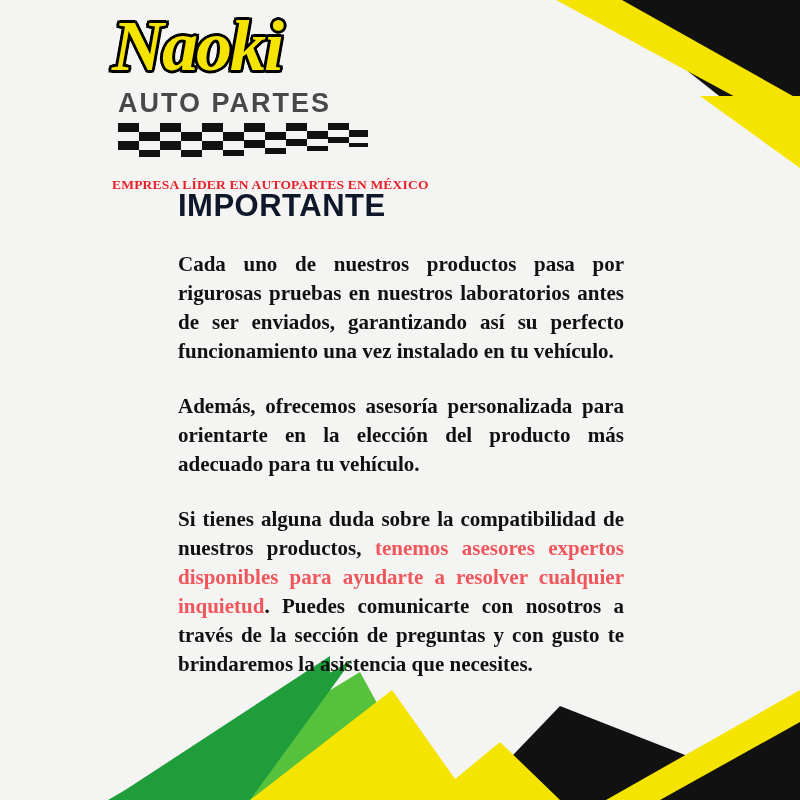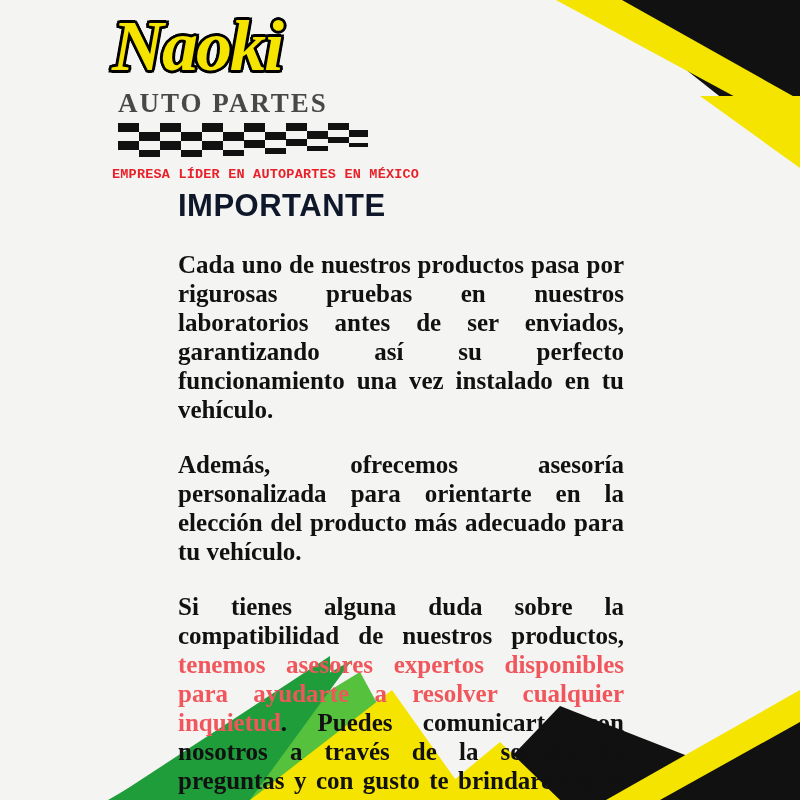--- a/index.html
+++ b/index.html
@@ -48,40 +48,40 @@
     letter-spacing: -2px;
     color: #f5e400;
     -webkit-text-stroke: 5px #000000;
     paint-order: stroke fill;
     margin: 0;
     text-shadow:
       3px 0 0 #000, -3px 0 0 #000, 0 3px 0 #000, 0 -3px 0 #000,
       2px 2px 0 #000, -2px 2px 0 #000, 2px -2px 0 #000, -2px -2px 0 #000;
   }
   .logo-sub {
-    font-family: Liberation Serif, serif;
+    font-family: Liberation Sans, sans-serif;
     font-weight: bold;
     font-size: 27px;
     letter-spacing: 2px;
     color: #2b2b2b;
     margin: 2px 0 0 6px;
     opacity: 0.85;
   }
   .checker {
     margin: 4px 0 0 6px;
     width: 250px;
     height: 34px;
   }
   .tagline {
-    font-family: Liberation Mono, monospace;
+    font-family: Liberation Serif, serif;
     font-weight: bold;
     font-size: 13.5px;
     letter-spacing: 0.2px;
     color: #e8202a;
-    margin: 6px 0 0 0;
+    margin: 16px 0 0 0;
     white-space: nowrap;
   }
 
   
   .content {
     position: absolute;
     left: 178px;
     top: 188px;
     width: 446px;
   }
@@ -89,21 +89,21 @@
     font-family: "Liberation Sans", sans-serif;
     font-weight: bold;
     font-size: 31px;
     letter-spacing: 0.5px;
     color: #0f172a;
     margin: 0 0 26px 0;
   }
   p.para {
     font-family: "Liberation Serif", serif;
     font-weight: bold;
-    font-size: 25px;
+    font-size: 21px;
     line-height: 29px;
     color: #111111;
     text-align: justify;
     text-justify: inter-word;
     margin: 0 0 26px 0;
   }
   p.para:last-child { margin-bottom: 0; }
   .hl {
     color: #f0565c;
   }

